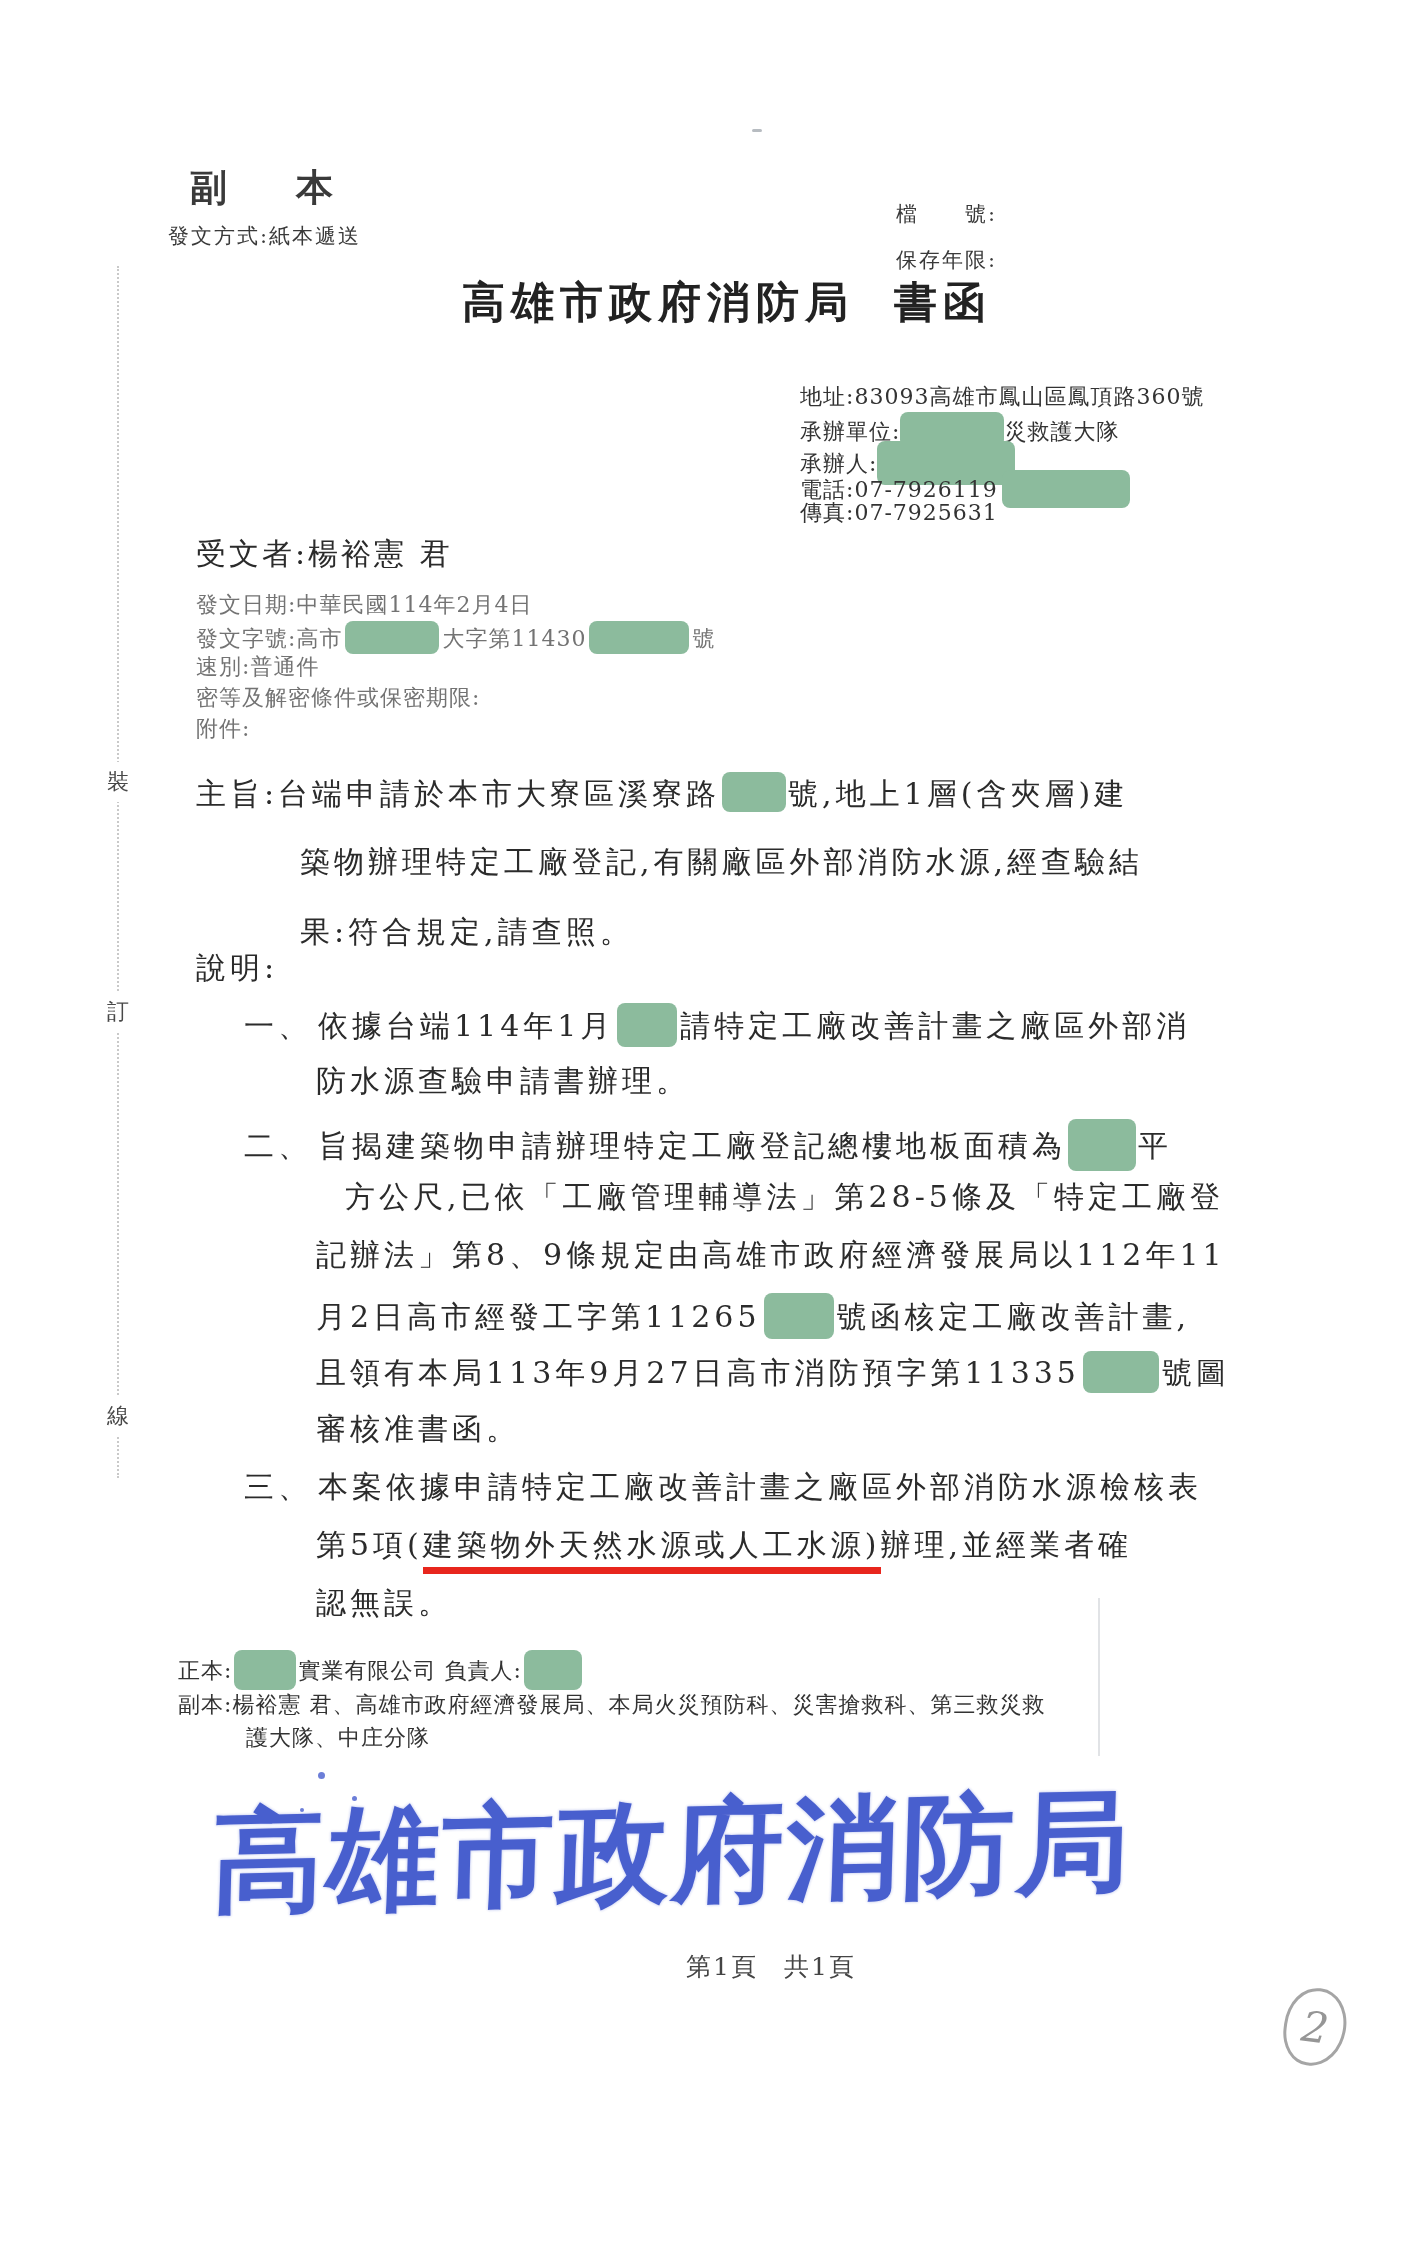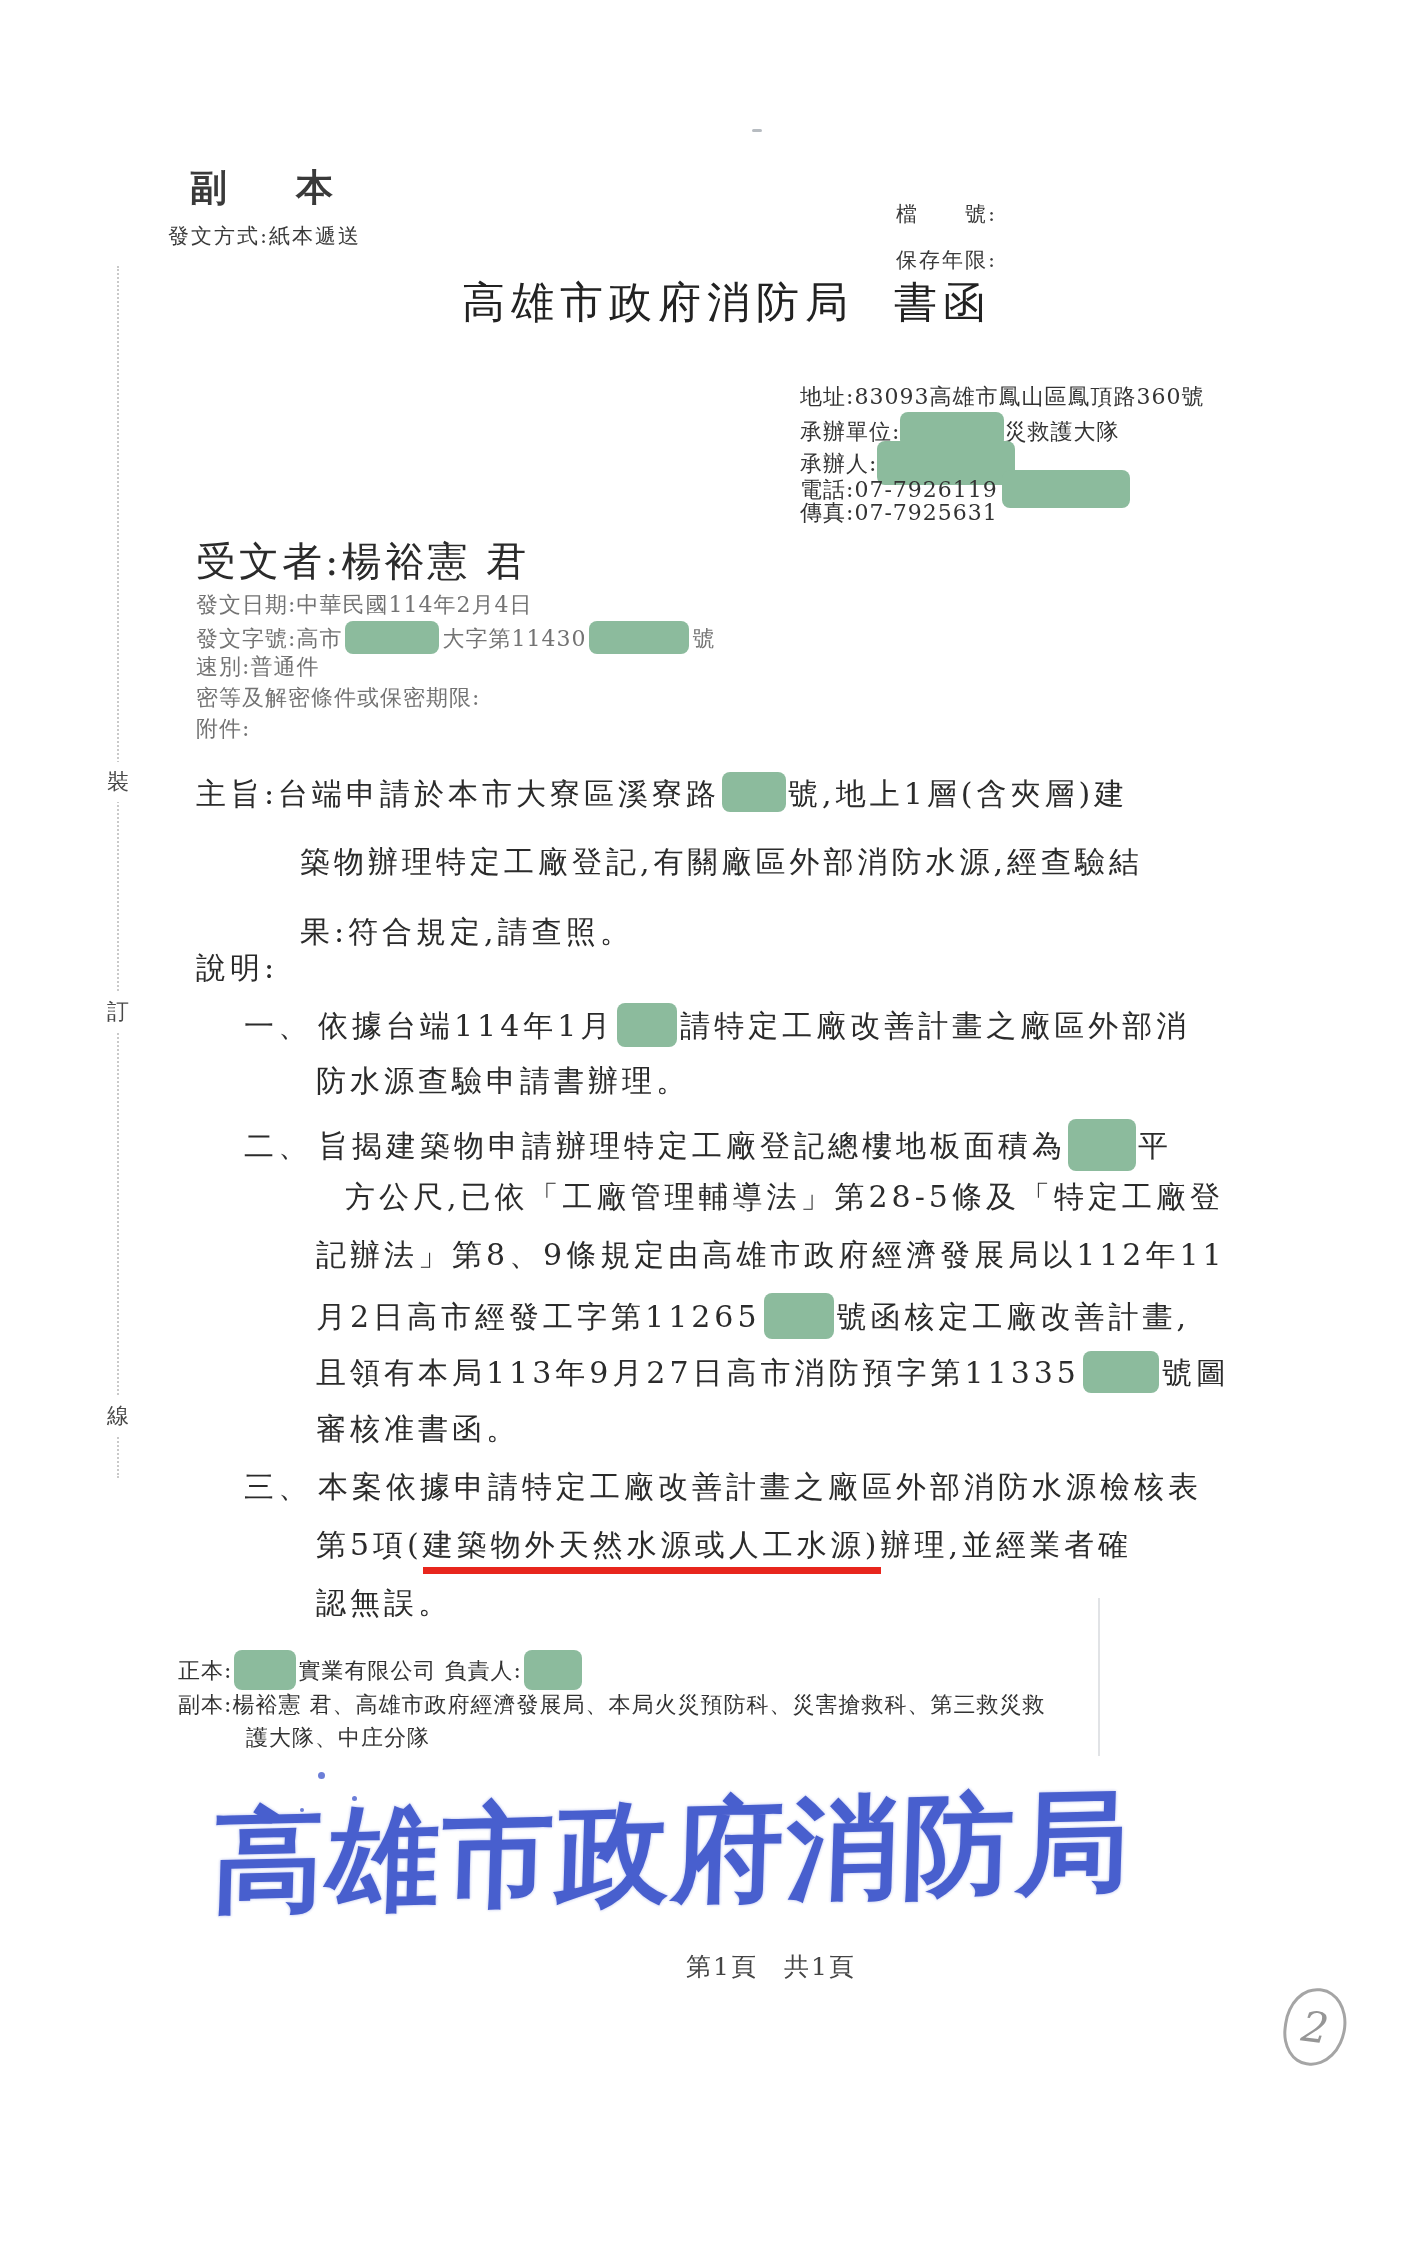--- a/index.html
+++ b/index.html
@@ -8,24 +8,24 @@
     --stamp:#3b53cb;
   }
   html,body{margin:0;padding:0;background:#ffffff;}
   .page{
     position:relative;width:1410px;height:2250px;background:#fff;overflow:hidden;
     font-family:"DejaVu Serif","Liberation Serif",serif;color:#2e2e2e;
   }
   .abs{position:absolute;white-space:nowrap;}
   .copy-label{font-size:37px;letter-spacing:28px;font-weight:600;color:#3a3a3a;}
   .small-meta{font-size:21px;letter-spacing:2px;color:#3a3a3a;}
-  .doc-title{font-size:43px;font-weight:normal;letter-spacing:6px;color:#222;}
+  .doc-title{font-size:43px;font-weight:bold;letter-spacing:6px;color:#222;}
   .title-gap{display:inline-block;width:40px;}
   .agency-line{font-size:22px;letter-spacing:1px;color:#333;line-height:28px;}
-  .addressee{font-size:40px;letter-spacing:3px;color:#2b2b2b;}
+  .addressee{font-size:30px;letter-spacing:3px;color:#2b2b2b;}
   .meta-line{font-size:22px;letter-spacing:1px;color:#737373;}
   .body-line{font-size:30px;letter-spacing:4px;color:#2b2b2b;}
   .marker{margin-right:6px;}
   .redact{
     display:inline-block;background:var(--redact);border-radius:8px;
     vertical-align:middle;
   }
   .red-underline{border-bottom:7px solid var(--red);padding-bottom:5px;}
   .dist-line{font-size:22px;letter-spacing:1px;color:#333;}
   .stamp{

